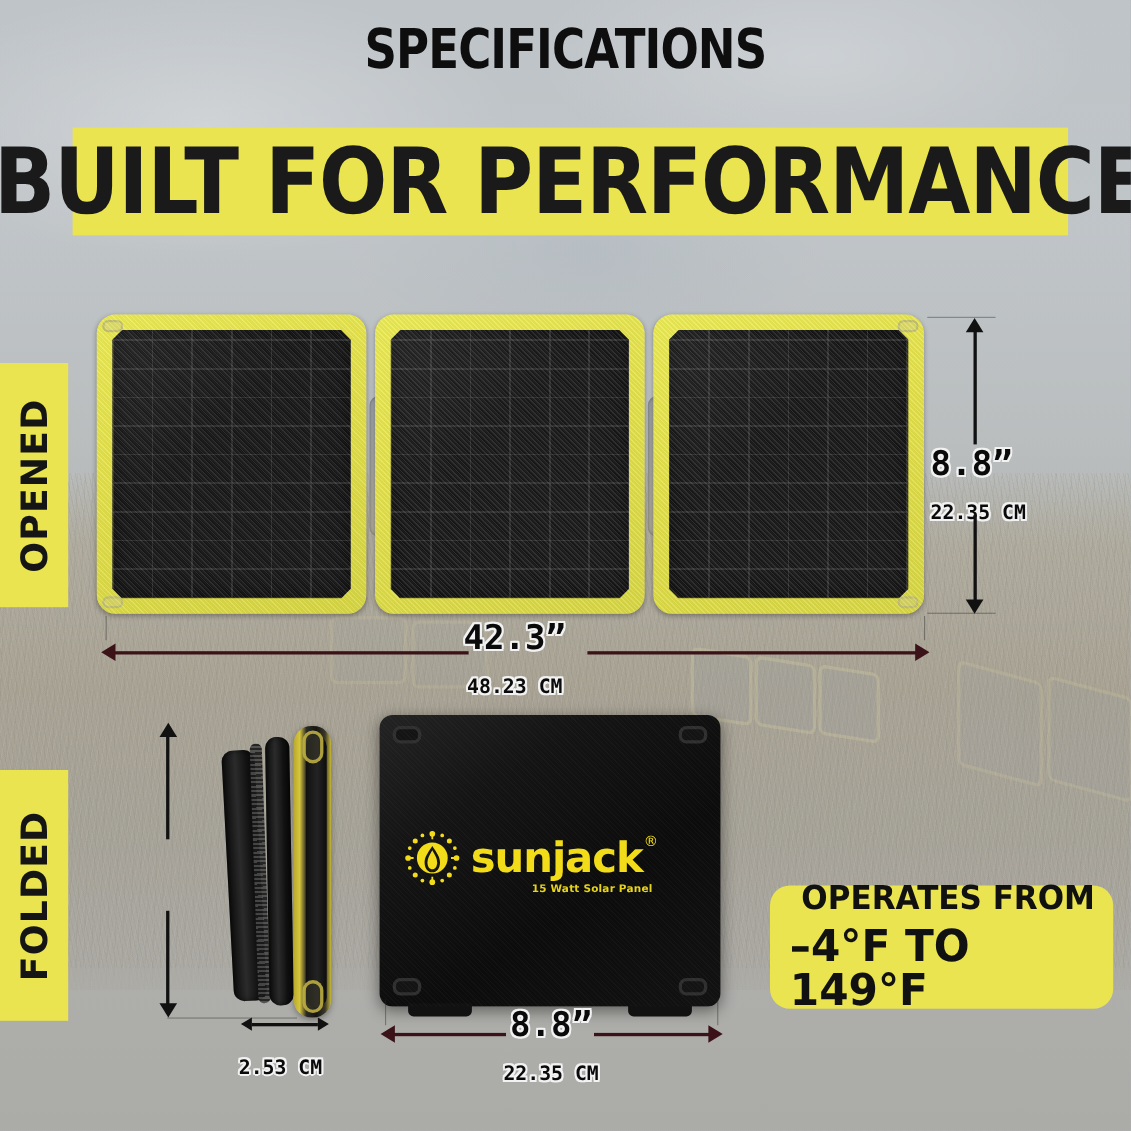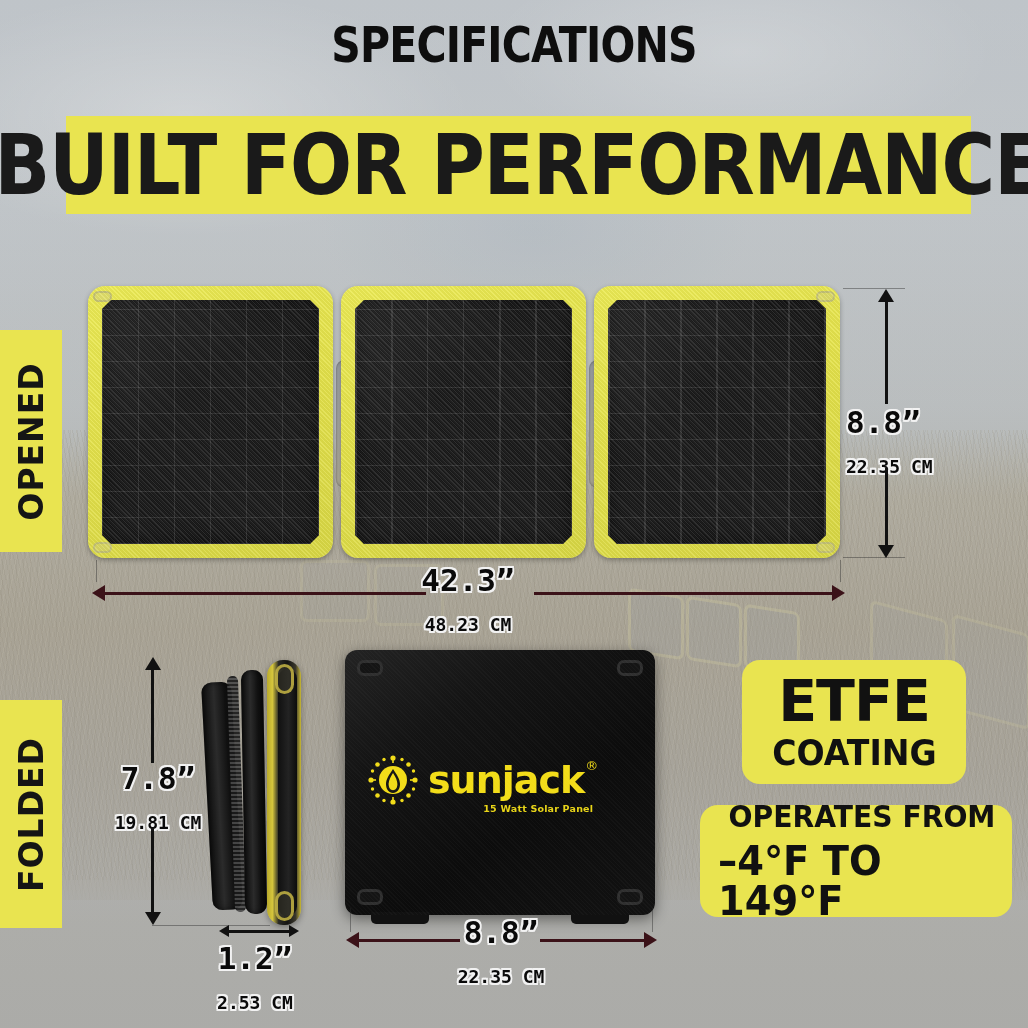--- a/index.html
+++ b/index.html
@@ -300,33 +300,28 @@
     <div class="stack-fold" style="left:4px; top:22px; width:30px; height:228px; transform:rotate(-3deg);"></div>
     <div class="stack-zip" style="left:28px; top:16px; height:236px; transform:rotate(-2deg);"></div>
     <div class="stack-fold" style="left:40px; top:10px; width:22px; height:244px; transform:rotate(-1deg);"></div>
     <div class="stack-spine"></div>
     <div class="stack-loop" style="top:4px;"></div>
     <div class="stack-loop" style="bottom:4px;"></div>
   </div>
 
   <div class="line-v" style="left:151px; top:668px; height:95px;"></div>
   <div class="arrow arr-up" style="left:145px; top:657px;"></div>
-  <div class="dim-text" style="left:88px; top:762px; width:140px;">
-    <div class="dim-in">7.8”</div>
-    <div class="dim-cm">19.81 CM</div>
-  </div>
   <div class="line-v" style="left:151px; top:828px; height:86px;"></div>
   <div class="arrow arr-down" style="left:145px; top:912px;"></div>
   <div class="ext" style="left:152px; top:925px; width:118px; height:1px;"></div>
 
   <div class="arrow arr-left-sm" style="left:219px; top:925px;"></div>
   <div class="line-h" style="left:229px; top:930px; width:60px; background:#111;"></div>
   <div class="arrow arr-right-sm" style="left:289px; top:925px;"></div>
   <div class="dim-text" style="left:185px; top:942px; width:140px;">
-    <div class="dim-in">1.2”</div>
     <div class="dim-cm">2.53 CM</div>
   </div>
 
   <div id="case">
     <div class="case-tab" style="left:12px;  top:10px;"></div>
     <div class="case-tab" style="right:12px; top:10px;"></div>
     <div class="case-tab" style="left:12px;  bottom:10px;"></div>
     <div class="case-tab" style="right:12px; bottom:10px;"></div>
     <div class="case-foot" style="left:26px;"></div>
     <div class="case-foot" style="right:26px;"></div>
@@ -377,23 +372,19 @@
   <div class="ext" style="left:652px; top:908px; width:1px; height:24px;"></div>
   <div class="arrow arr-left" style="left:346px; top:932px;"></div>
   <div class="line-h" style="left:358px; top:939px; width:102px;"></div>
   <div class="dim-text" style="left:436px; top:916px; width:130px;">
     <div class="dim-in">8.8”</div>
     <div class="dim-cm">22.35 CM</div>
   </div>
   <div class="line-h" style="left:540px; top:939px; width:108px;"></div>
   <div class="arrow arr-right" style="left:644px; top:932px;"></div>
 
-  <div class="badge" style="left:742px; top:660px; width:224px; height:124px;">
-    <div class="b-l1" style="font-size:57px; letter-spacing:-1px;">ETFE</div>
-    <div class="b-l2" style="font-size:36px; margin-top:5px; transform:scaleX(.92);">COATING</div>
-  </div>
 
   <div class="badge" style="left:700px; top:805px; width:312px; height:112px;padding-left:12px;">
     <div class="b-l1" style="font-size:30px; transform:scaleX(.94);">OPERATES FROM</div>
     <div class="b-l2" style="font-size:40px; margin-top:9px; transform:scaleX(.96);">–4°F TO 149°F</div>
   </div>
 
 </div>
 
 </body></html>

